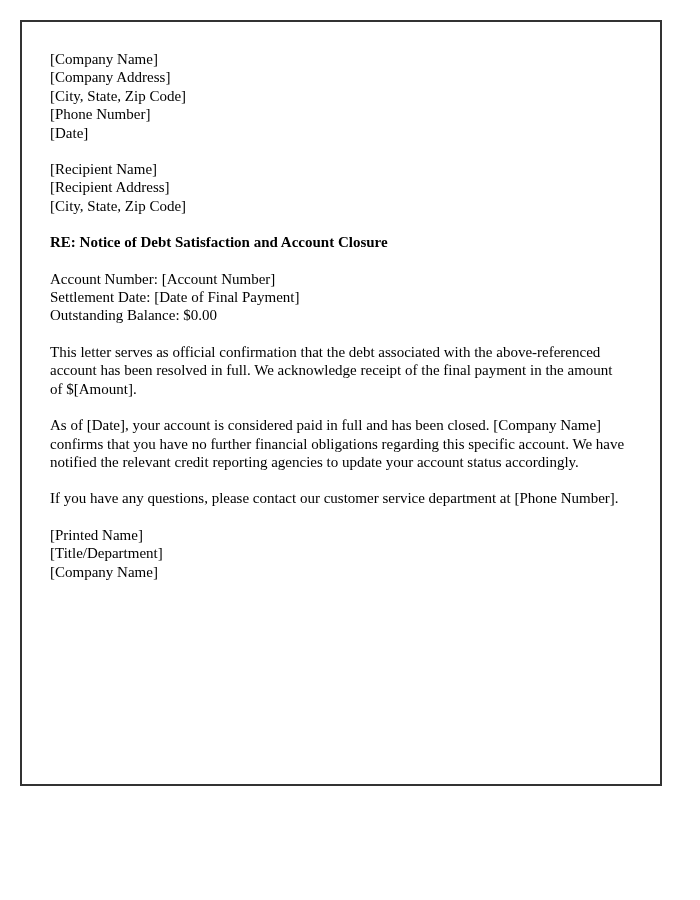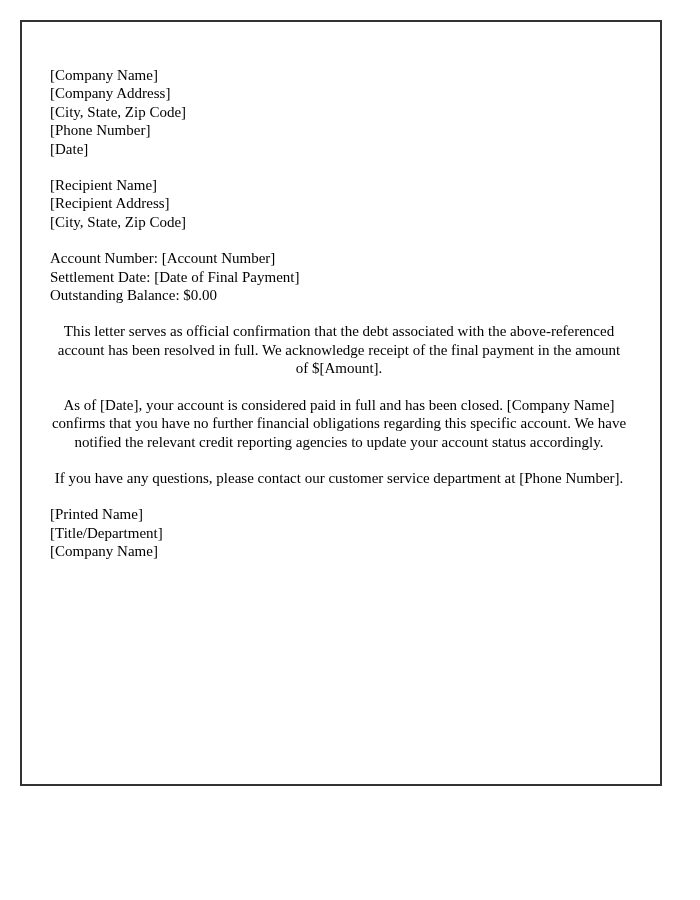--- a/index.html
+++ b/index.html
@@ -20,32 +20,32 @@
     top: 20px;
     width: 642px;
     height: 766px;
     box-sizing: border-box;
     border: 2px solid #333333;
     background: #ffffff;
     padding: 28px 32px 0 28px;
     overflow: hidden;
   }
   .block {
-    margin: 16px 0 18px 0;
+    margin: 0 0 18px 0;
   }
   .line, .para, .subject {
     font-size: 15px;
     line-height: 18.4px;
     margin: 0;
   }
   .subject {
     font-weight: bold;
   }
   .para {
-    text-align: center;
+    text-align: left;
     font-family: Liberation Serif, serif;
   }
 </style>
 </head>
 <body>
 
 <div class="letter-page">
 
   <div class="block">
     <div class="line">[Company Name]</div>
@@ -54,20 +54,23 @@
     <div class="line">[Phone Number]</div>
     <div class="line">[Date]</div>
   </div>
 
   <div class="block">
     <div class="line">[Recipient Name]</div>
     <div class="line">[Recipient Address]</div>
     <div class="line">[City, State, Zip Code]</div>
   </div>
 
+  <div class="block">
+    <div class="subject">RE: Notice of Debt Satisfaction and Account Closure</div>
+  </div>
 
   <div class="block">
     <div class="line">Account Number: [Account Number]</div>
     <div class="line">Settlement Date: [Date of Final Payment]</div>
     <div class="line">Outstanding Balance: $0.00</div>
   </div>
 
 
   <div class="block">
     <p class="para">This letter serves as official confirmation that the debt associated with the above-referenced account has been resolved in full. We acknowledge receipt of the final payment in the amount of $[Amount].</p>

